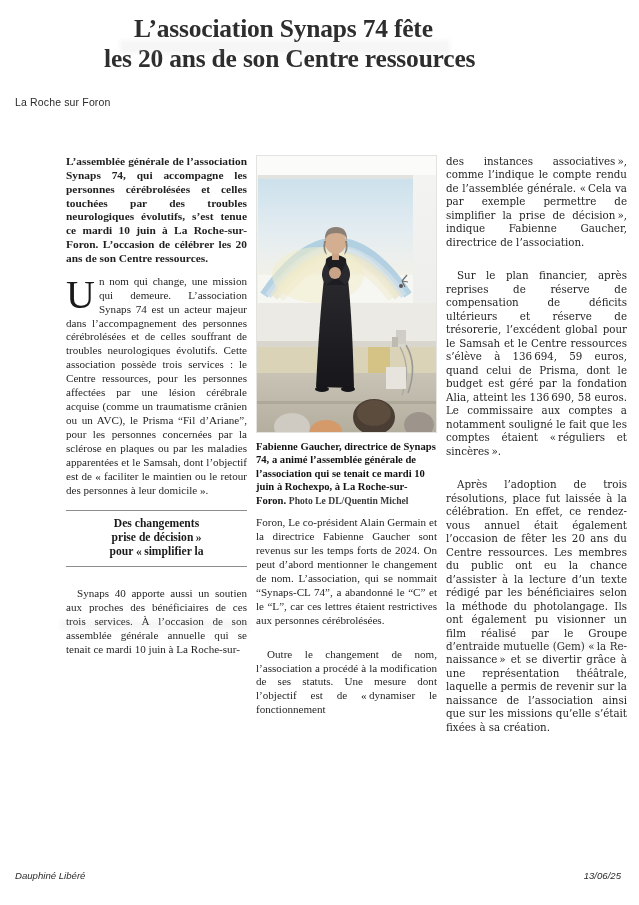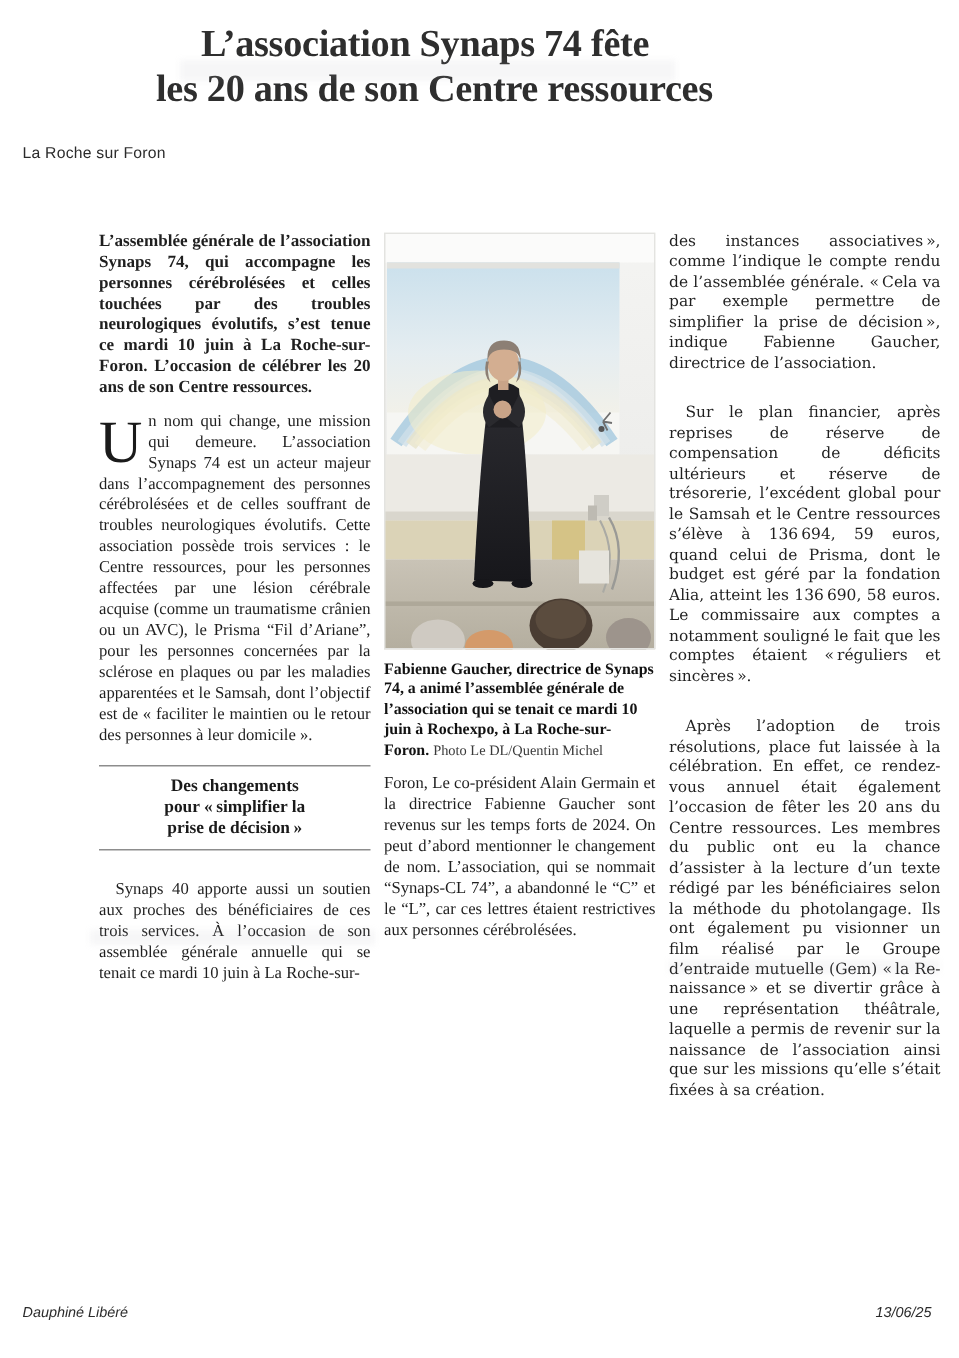--- a/index.html
+++ b/index.html
@@ -121,21 +121,21 @@
 
   .caption {
     font-weight: bold;
     font-size: 10.6px;
     line-height: 1.27;
     text-align: left;
     color: #121212;
     margin-bottom: 9px !important;
   }
   .caption .credit {
-    font-weight: normal;
+    font-weight: bold;
     font-size: 9.6px;
     color: #3a3a3a;
   }
 
   
   .signature {
     margin-top: 3px;
     font-weight: bold;
     font-size: 10.2px;
     letter-spacing: 0.2px;
@@ -183,22 +183,22 @@
 
   <div class="col col1">
     <p class="lead">L’assemblée générale de l’association Synaps 74, qui accompagne les personnes cérébrolésées et celles touchées par des troubles neurologiques évolutifs, s’est tenue ce mardi 10 juin à La Roche-sur-Foron. L’occasion de célébrer les 20 ans de son Centre ressources.</p>
 
     <p class="dropcap-para">
       <span class="dropcap">U</span><span>n nom qui change, une mission qui demeure. L’association Synaps 74 est un acteur majeur dans l’accompagnement des personnes cérébrolésées et de celles souffrant de troubles neurologiques évolutifs. Cette association possède trois services&nbsp;: le Centre ressources, pour les personnes affectées par une lésion cérébrale acquise (comme un traumatisme crânien ou un AVC), le Prisma “Fil d’Ariane”, pour les personnes concernées par la sclérose en plaques ou par les maladies apparentées et le Samsah, dont l’objectif est de «&nbsp;faciliter le maintien ou le retour des personnes à leur domicile&nbsp;».</span>
     </p>
 
     <div class="subhead">
       <span>Des changements</span>
+      <span>prise de décision »</span>
       <span>pour « simplifier la</span>
-      <span>prise de décision »</span>
     </div>
 
     <p class="indent">Synaps 40 apporte aussi un soutien aux proches des bénéficiaires de ces trois services. À l’occasion de son assemblée générale annuelle qui se tenait ce mardi 10 juin à La Roche-sur-</p>
   </div>
 
   <div class="col col2">
 
     <div class="photo-wrap">
       <svg viewBox="0 0 181 278" preserveAspectRatio="xMidYMid slice">
         <defs>
@@ -277,20 +277,21 @@
         <ellipse cx="70" cy="276" rx="16" ry="11" fill="#d49a6a"></ellipse>
         <ellipse cx="163" cy="270" rx="15" ry="13" fill="#9d948c"></ellipse>
 
         <rect x="0" y="0" width="181" height="278" fill="none" stroke="#e3e3e0" stroke-width="2"></rect>
       </svg>
     </div>
 
     <p class="caption"><span>Fabienne Gaucher, directrice de Synaps 74, a animé l’assemblée générale de l’association qui se tenait ce mardi 10 juin à Rochexpo, à La Roche-sur-Foron.</span> <span class="credit">Photo Le DL/Quentin Michel</span></p>
 
     <p>Foron, Le co-président Alain Germain et la directrice Fabienne Gaucher sont revenus sur les temps forts de 2024. On peut d’abord mentionner le changement de nom. L’association, qui se nommait “Synaps-CL 74”, a abandonné le “C” et le “L”, car ces lettres étaient restrictives aux personnes cérébrolésées.</p>
+    <p class="indent">Outre le changement de nom, l’association a procédé à la modification de ses statuts. Une mesure dont l’objectif est de « dynamiser le fonctionnement</p>
   </div>
 
   <div class="col col3">
     <p>des instances associatives », comme l’indique le compte rendu de l’assemblée générale. « Cela va par exemple permettre de simplifier la prise de décision », indique Fabienne Gaucher, directrice de l’association.</p>
     <p class="indent">Sur le plan financier, après reprises de réserve de compensation de déficits ultérieurs et réserve de trésorerie, l’excédent global pour le Samsah et le Centre ressources s’élève à 136 694, 59 euros, quand celui de Prisma, dont le budget est géré par la fondation Alia, atteint les 136 690, 58 euros. Le commissaire aux comptes a notamment souligné le fait que les comptes étaient « réguliers et sincères ».</p>
     <p class="indent">Après l’adoption de trois résolutions, place fut laissée à la célébration. En effet, ce rendez-vous annuel était également l’occasion de fêter les 20 ans du Centre ressources. Les membres du public ont eu la chance d’assister à la lecture d’un texte rédigé par les bénéficiaires selon la méthode du photolangage. Ils ont également pu visionner un film réalisé par le Groupe d’entraide mutuelle (Gem) « la Re-naissance » et se divertir grâce à une représentation théâtrale, laquelle a permis de revenir sur la naissance de l’association ainsi que sur les missions qu’elle s’était fixées à sa création.</p>
   </div>
 
   <div class="footer-left">Dauphiné Libéré</div>
   <div class="footer-right">13/06/25</div>

